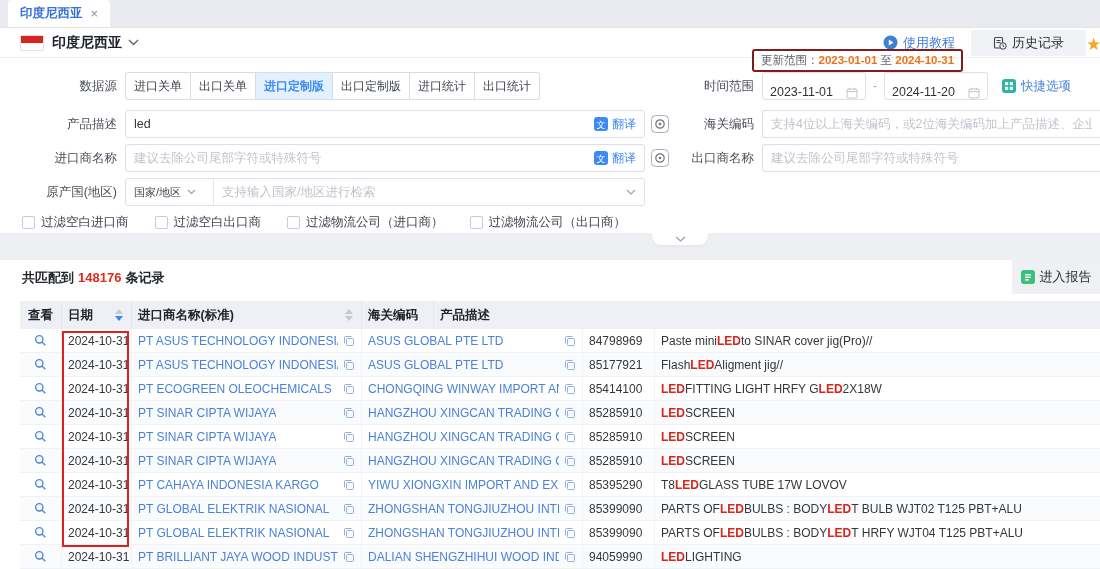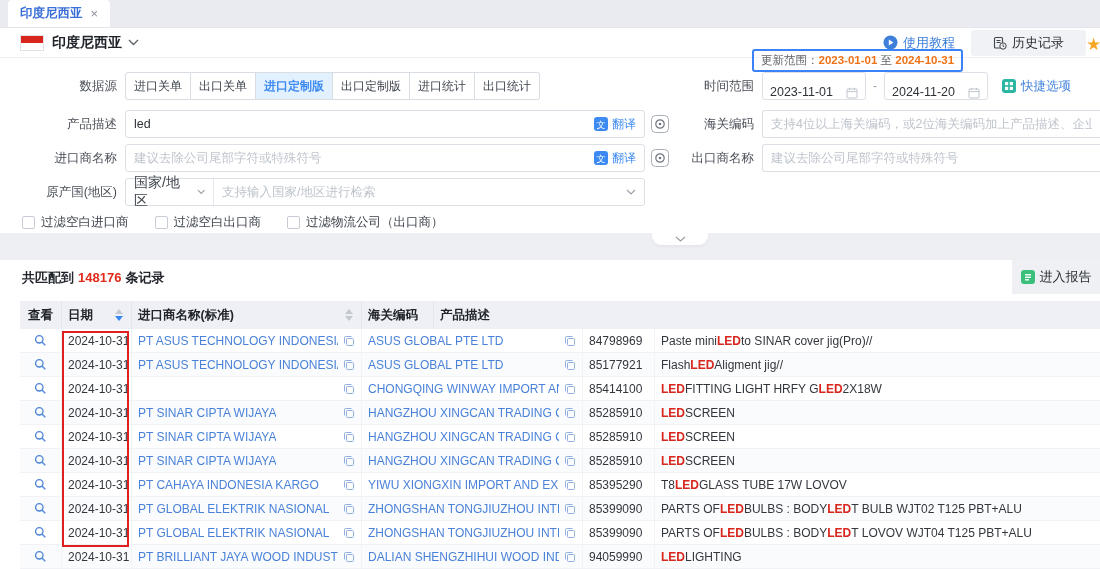--- a/index.html
+++ b/index.html
@@ -44,21 +44,21 @@
   .w520 { width:520px; }
   .inwrap input { border:none; outline:none; flex:1; font-size:12.5px; color:#2f3338; font-family:inherit; background:transparent; min-width:0; }
   .inwrap input::placeholder { color:#bfc4cc; }
   .trans { display:flex; align-items:center; gap:4px; color:#3d8af2; font-size:12px; cursor:pointer; flex:0 0 auto; }
   .exact { margin-left:6px; cursor:pointer; display:flex; }
   .rinput { flex:1; height:28px; border:1px solid #dcdfe6; border-radius:3px 0 0 3px; border-right:none; display:flex; align-items:center; padding:0 8px; overflow:hidden; }
   .rinput input { border:none; outline:none; width:100%; font-size:12.5px; color:#2f3338; font-family:inherit; }
   .rinput input::placeholder { color:#bfc4cc; }
 
   .origin { width:520px; height:28px; border:1px solid #dcdfe6; border-radius:3px; display:flex; align-items:center; }
-  .osel { width:88px; height:100%; border-right:1px solid #e4e7ec; display:flex; align-items:center; gap:6px; padding:0 8px; color:#3f454d; font-size:14px; cursor:pointer; }
+  .osel { width:88px; height:100%; border-right:1px solid #e4e7ec; display:flex; align-items:center; gap:6px; padding:0 8px; color:#3f454d; font-size:11px; cursor:pointer; }
   .origin input { border:none; outline:none; flex:1; padding:0 8px; font-size:12.5px; font-family:inherit; }
   .origin input::placeholder { color:#bfc4cc; }
   .origin > svg { margin-right:8px; }
 
   .cbrow { padding-left:22px; gap:26px; height:16px; margin-top:8px; }
   .cb { display:flex; align-items:center; gap:6px; color:#3f454d; font-size:12.5px; cursor:pointer; }
   .cb .box { width:13px; height:13px; border:1px solid #c8ccd4; border-radius:2px; background:#fff; }
 
   .gap { height:27px; background:#edeff3; position:relative; }
   .collapse { position:absolute; left:652px; top:-1px; width:56px; height:13px; background:#fff; border-radius:0 0 9px 9px; display:flex; align-items:center; justify-content:center; cursor:pointer; box-shadow:0 2px 3px rgba(0,0,0,0.04); }
@@ -88,21 +88,21 @@
   .c2 { width:230px; flex:0 0 auto; }
   .c3 { width:221px; flex:0 0 auto; }
   .c4 { width:72px; flex:0 0 auto; }
   .c5 { flex:1; min-width:0; }
   .lnk { color:#4a82d9; overflow:hidden; text-overflow:clip; white-space:nowrap; cursor:pointer; }
   .cpy { margin-left:auto; padding-left:5px; cursor:pointer; display:flex; flex:0 0 auto; }
   .hl { color:#d8261d; font-weight:700; }
   .mag { cursor:pointer; display:flex; }
 
   
-  .anno1 { position:absolute; left:752px; top:49px; border:2px solid #3b82f6; border-radius:3px; padding:2px 7px; white-space:nowrap; font-size:11.5px; color:#5f6468; background:transparent; z-index:20; }
+  .anno1 { position:absolute; left:752px; top:49px; border:2px solid #7f1d1d; border-radius:3px; padding:2px 7px; white-space:nowrap; font-size:11.5px; color:#5f6468; background:transparent; z-index:20; }
   .anno1 b { color:#ee7318; font-size:11.5px; }
   .anno2 { position:absolute; left:62px; top:331px; width:67px; height:216px; border:2px solid #e01f1f; z-index:20; pointer-events:none; }
 </style>
 </head>
 <body>
 
 <div class="tabbar">
   <div class="tab">
     <span>印度尼西亚</span>
     <span class="x">×</span>
@@ -268,20 +268,24 @@
       <span class="cb">
         <span class="box"></span>
         <span>过滤空白进口商</span>
       </span>
       <span class="cb">
         <span class="box"></span>
         <span>过滤空白出口商</span>
       </span>
       <span class="cb">
         <span class="box"></span>
+        <span>过滤物流公司（进口商）</span>
+      </span>
+      <span class="cb">
+        <span class="box"></span>
         <span>过滤物流公司（出口商）</span>
       </span>
     </div>
 </div>
 
 <div class="gap">
   <div class="collapse">
     <svg width="11" height="6" viewBox="0 0 11 6">
         <path d="M1 1l4.5 4L10 1" stroke="#9ba0a8" stroke-width="1.3" fill="none"></path>
       </svg>
@@ -405,20 +409,21 @@
           <div class="td c0">
             <span class="mag">
               <svg width="13" height="13" viewBox="0 0 13 13">
                 <circle cx="5.3" cy="5.3" r="3.7" fill="none" stroke="#4a82d9" stroke-width="1.3"></circle>
                 <line x1="8.2" y1="8.2" x2="11.3" y2="11.3" stroke="#4a82d9" stroke-width="1.3"></line>
               </svg>
             </span>
           </div>
           <div class="td c1">2024-10-31</div>
           <div class="td c2">
+            <span class="lnk">PT ECOGREEN OLEOCHEMICALS</span>
             <span class="cpy">
               <svg width="12" height="12" viewBox="0 0 12 12">
                 <rect x="3.5" y="3.5" width="7" height="7" rx="1" fill="none" stroke="#8fb0e0"></rect>
                 <path d="M8.5 1.5h-6a1 1 0 0 0-1 1v6" fill="none" stroke="#8fb0e0"></path>
               </svg>
             </span>
           </div>
           <div class="td c3">
             <span class="lnk">CHONGQING WINWAY IMPORT AND E...</span>
             <span class="cpy">
@@ -637,21 +642,21 @@
                 <path d="M8.5 1.5h-6a1 1 0 0 0-1 1v6" fill="none" stroke="#8fb0e0"></path>
               </svg>
             </span>
           </div>
           <div class="td c4">85399090</div>
           <div class="td c5">
             <span>PARTS OF </span>
             <span class="hl">LED</span>
             <span> BULBS : BODY </span>
             <span class="hl">LED</span>
-            <span> T LOVOV WJT04 T125 PBT+ALU</span>
+            <span> T HRFY WJT04 T125 PBT+ALU</span>
           </div>
         </div>
         <div class="tr even">
           <div class="td c0">
             <span class="mag">
               <svg width="13" height="13" viewBox="0 0 13 13">
                 <circle cx="5.3" cy="5.3" r="3.7" fill="none" stroke="#4a82d9" stroke-width="1.3"></circle>
                 <line x1="8.2" y1="8.2" x2="11.3" y2="11.3" stroke="#4a82d9" stroke-width="1.3"></line>
               </svg>
             </span>

